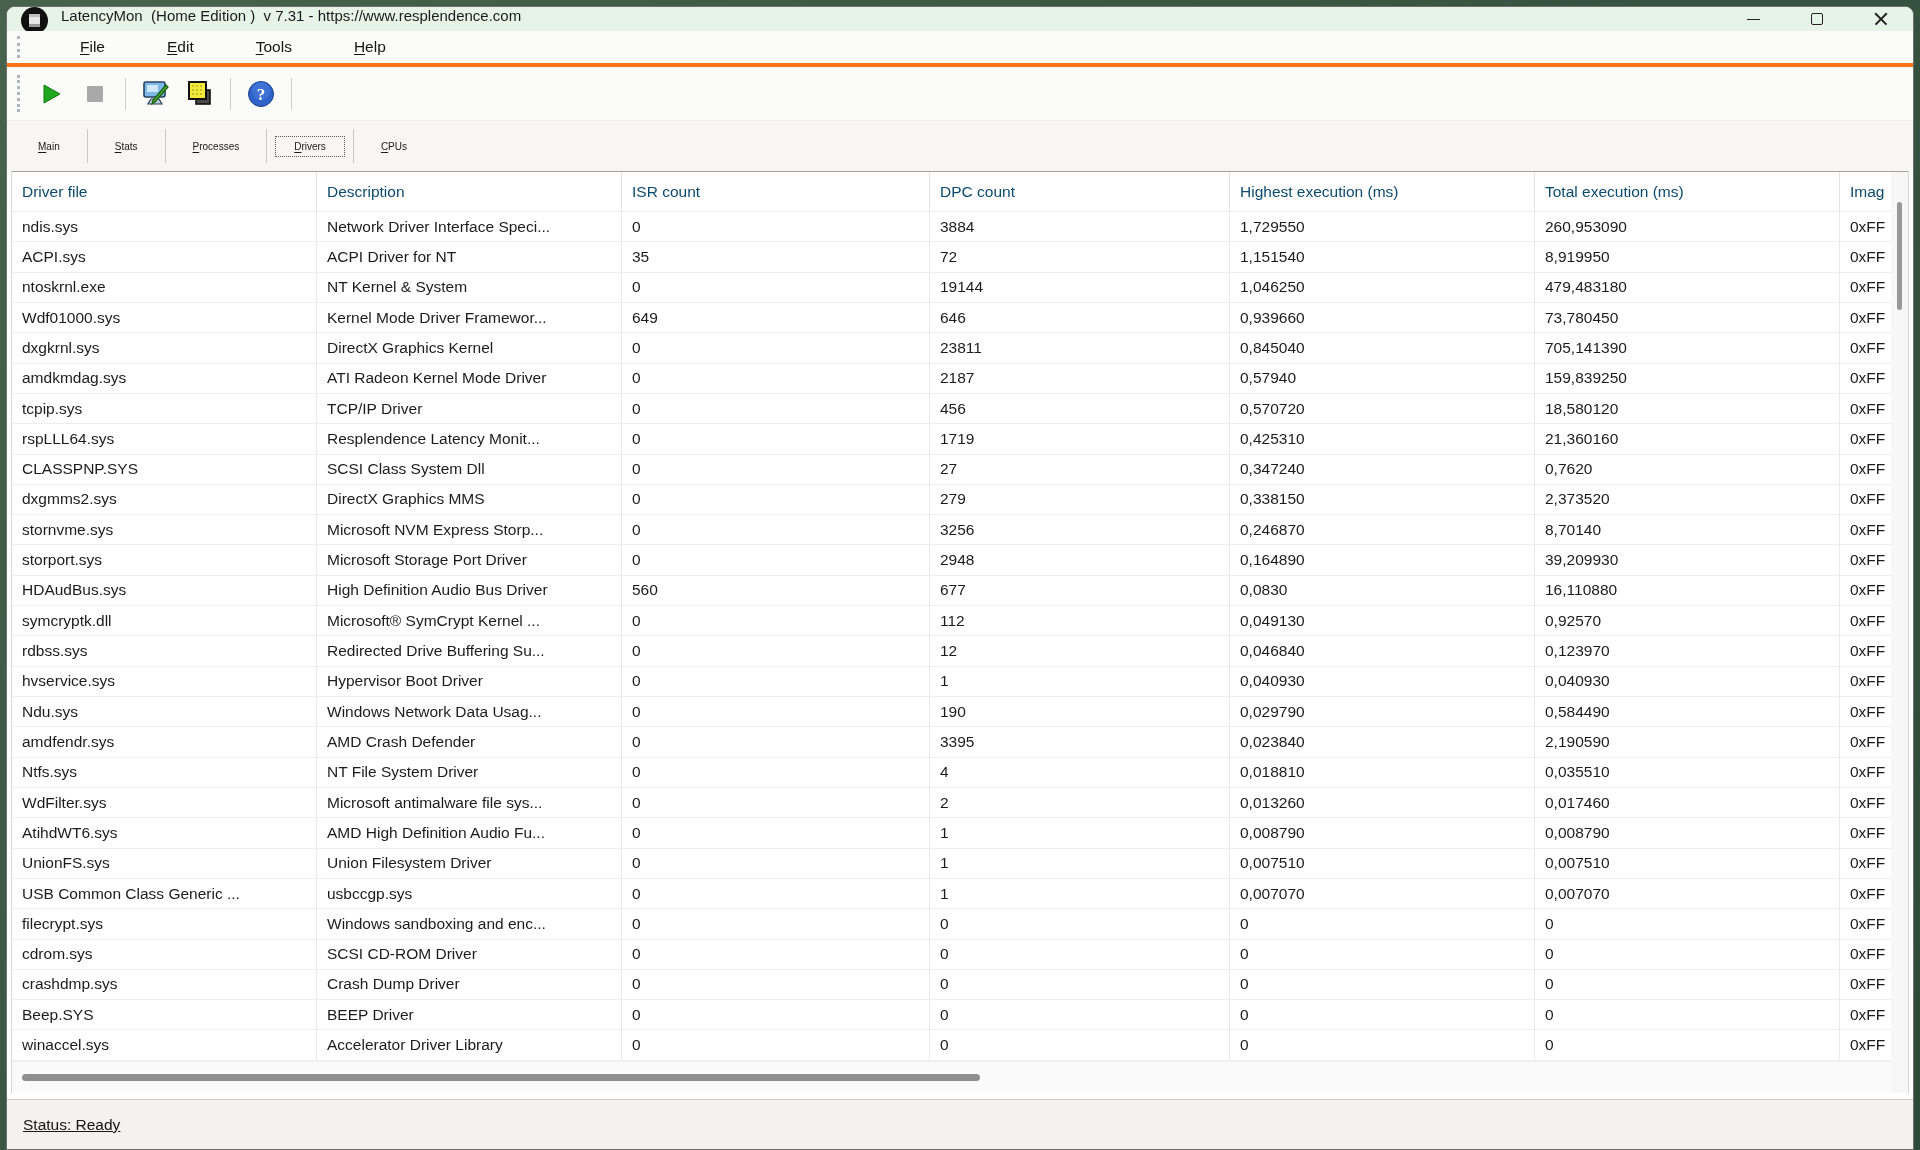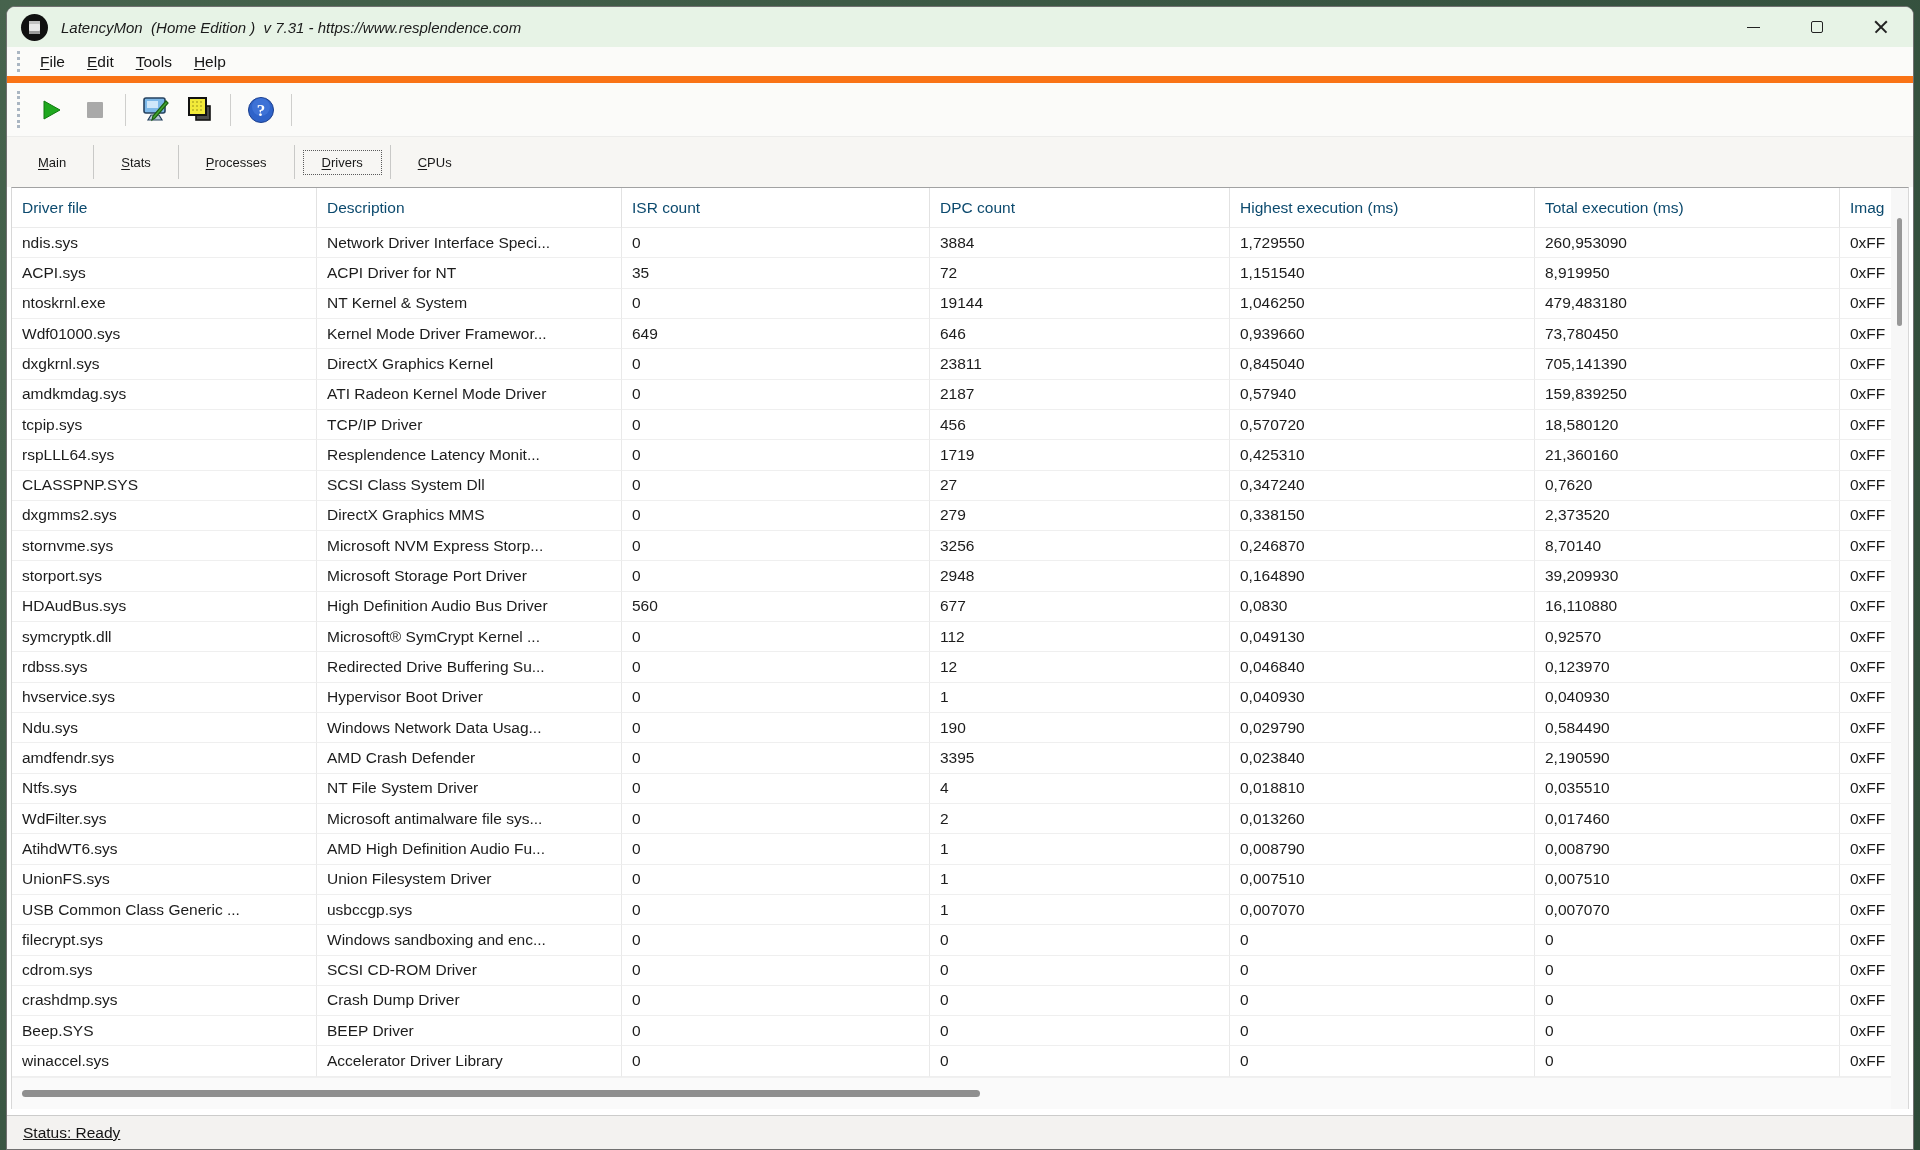--- a/index.html
+++ b/index.html
@@ -10,58 +10,58 @@
     color:#191919;
   }
   .window{
     position:absolute; left:6px; top:6px; width:1908px; height:1144px;
     background:#ffffff; border:1px solid #707070;
     border-radius:9px 9px 0 0; overflow:hidden;
     display:flex; flex-direction:column;
   }
   
   .titlebar{
-    height:40px; background:#e7f3e6; display:flex; align-items:center;
-    flex:0 0 auto; padding-left:14px;font-style:italic;
+    height:24px; background:#e7f3e6; display:flex; align-items:flex-start;
+    flex:0 0 auto; padding-left:14px;
   }
   .app-icon{ width:27px; height:27px; border-radius:50%; background:#101010;
     display:flex; align-items:center; justify-content:center; margin-right:13px; }
   .app-icon .doc{ width:11px; height:13px; background:#e8e8e8; border-radius:1px;
     box-shadow:inset 0 -3px 0 #9a9a9a, inset 0 3px 0 #c0c0c0; }
   .title-text{ font-size:15px; color:#1b1b1b; white-space:pre; }
   .caption-buttons{ margin-left:auto; display:flex; height:100%; }
   .cap-btn{ width:64px; height:100%; display:flex; align-items:center; justify-content:center; cursor:default; }
   .min-glyph{ width:13px; height:0; border-top:1.4px solid #222; }
   .max-glyph{ width:12px; height:12px; border:1.4px solid #222; border-radius:2px; }
   .close-glyph{ position:relative; width:14px; height:14px; }
   .close-glyph::before,.close-glyph::after{ content:""; position:absolute; left:-1px; top:6px;
     width:16px; height:1.5px; background:#222; }
   .close-glyph::before{ transform:rotate(45deg); }
   .close-glyph::after{ transform:rotate(-45deg); }
   
   .menubar{
     height:36px; background:#fbfbf9; display:flex; align-items:center;
-    flex:0 0 auto; padding-left:10px; border-bottom:7px solid #f97316;
+    flex:0 0 auto; padding-left:10px; border-bottom:4px solid #f97316;gap:40px;
   }
   .gripper{ width:4px; height:70%; border-left:3px dotted #aab6c2; margin-right:8px; }
   .menu-item{ font-size:15.5px; padding:4px 11px; color:#151515; }
   .accel{ text-decoration:underline; text-underline-offset:2px; }
   
   .toolbar{
     height:54px; background:#fbfbf9; display:flex; align-items:center;
     flex:0 0 auto; padding-left:10px; border-bottom:1px solid #ececea;
   }
   .tb-btn{ width:40px; height:40px; display:flex; align-items:center; justify-content:center; margin:0 2px; }
   .tb-sep{ width:1px; height:32px; background:#cfcfcd; margin:0 8px; }
   
   .tabbar{
     height:50px; background:#f7f6f3; display:flex; align-items:stretch;
     flex:0 0 auto; padding-left:4px;
   }
-  .tab{ display:flex; align-items:center; font-size:13px; padding:0 8px; position:relative; }
+  .tab{ display:flex; align-items:center; font-size:10px; padding:0 8px; position:relative; }
   .tab-inner{ padding:4px 18px; border:1px dotted transparent; }
   .tab.active .tab-inner{ border-color:#5a5a5a; }
   .tab-sep{ width:1px; background:#c9c9c7; margin:8px 0; }
   
   .table-area{
     position:relative; flex:0 0 auto; height:922px; margin:0 4px;
     border-top:1px solid #a2a2a2; border-left:1px solid #d8d8d8; border-right:1px solid #d8d8d8;
     background:#ffffff; overflow:hidden;
     --cols:305px 305px 308px 300px 305px 305px 1fr;
   }

